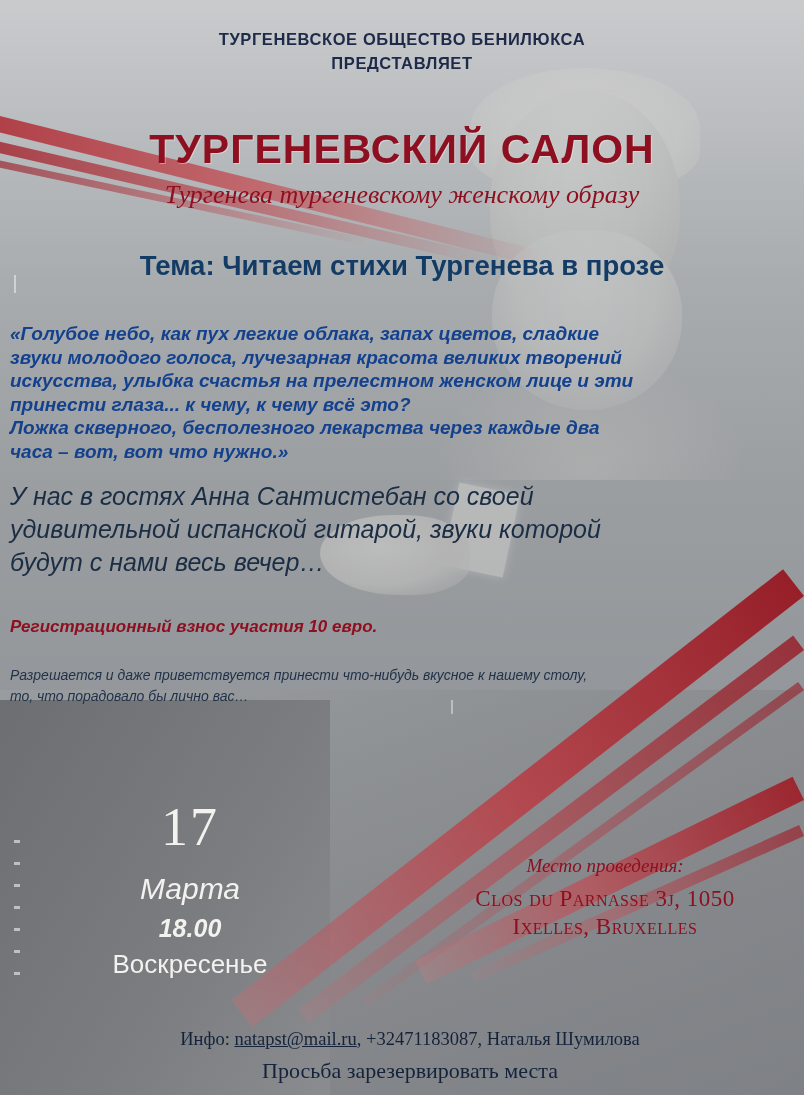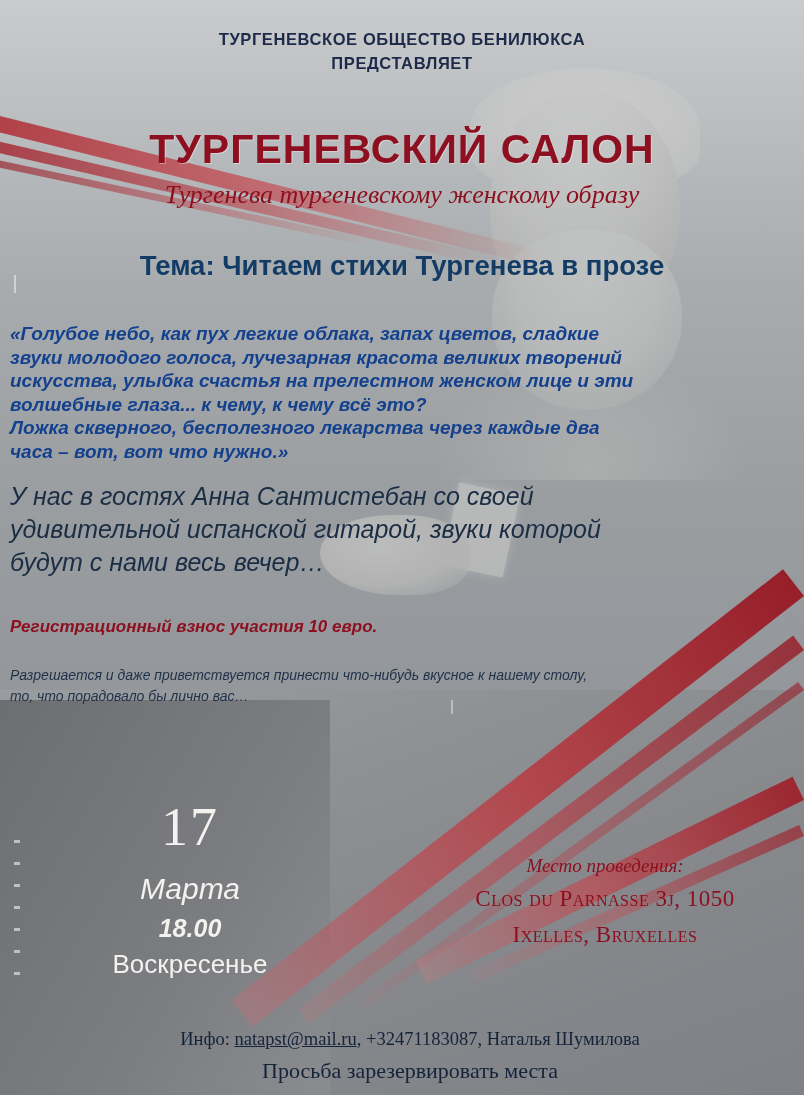--- a/index.html
+++ b/index.html
@@ -205,21 +205,20 @@
     font-size: 19px; font-style: italic;
     font-family: "Liberation Serif", serif;
     margin-bottom: 8px;
   }
   .venue-addr {
     font-size: 23px;
     font-family: "Liberation Serif", serif;
     font-variant: small-caps;
     letter-spacing: .5px;
     line-height: 1.22;
-    margin-top: 8px;
   }
 
   .info {
     position: absolute; left: 8px; top: 1026px; width: 804px;
     text-align: center;
     color: #14233a;
     font-family: "Liberation Serif", serif;
     font-size: 18.5px;
     line-height: 1.5;
   }
@@ -272,21 +271,21 @@
 
     <div class="salon-title">ТУРГЕНЕВСКИЙ САЛОН</div>
     <div class="salon-sub">Тургенева тургеневскому женскому образу</div>
 
     <div class="theme">Тема: Читаем стихи Тургенева в прозе</div>
 
     <div class="quote">
       <p>«Голубое небо, как пух легкие облака, запах цветов, сладкие</p>
       <p>звуки молодого голоса, лучезарная красота великих творений</p>
       <p>искусства, улыбка счастья на прелестном женском лице и эти</p>
-      <p>волшебные глаза... к чему, к чему всё это?</p>
+      <p>принести глаза... к чему, к чему всё это?</p>
       <p>Ложка скверного, бесполезного лекарства через каждые два</p>
       <p>часа – вот, вот что нужно.»</p>
     </div>
 
     <div class="guest">
       <div>У нас в гостях Анна Сантистебан со своей</div>
       <div>удивительной испанской гитарой, звуки которой</div>
       <div>будут с нами весь вечер…</div>
     </div>
 

